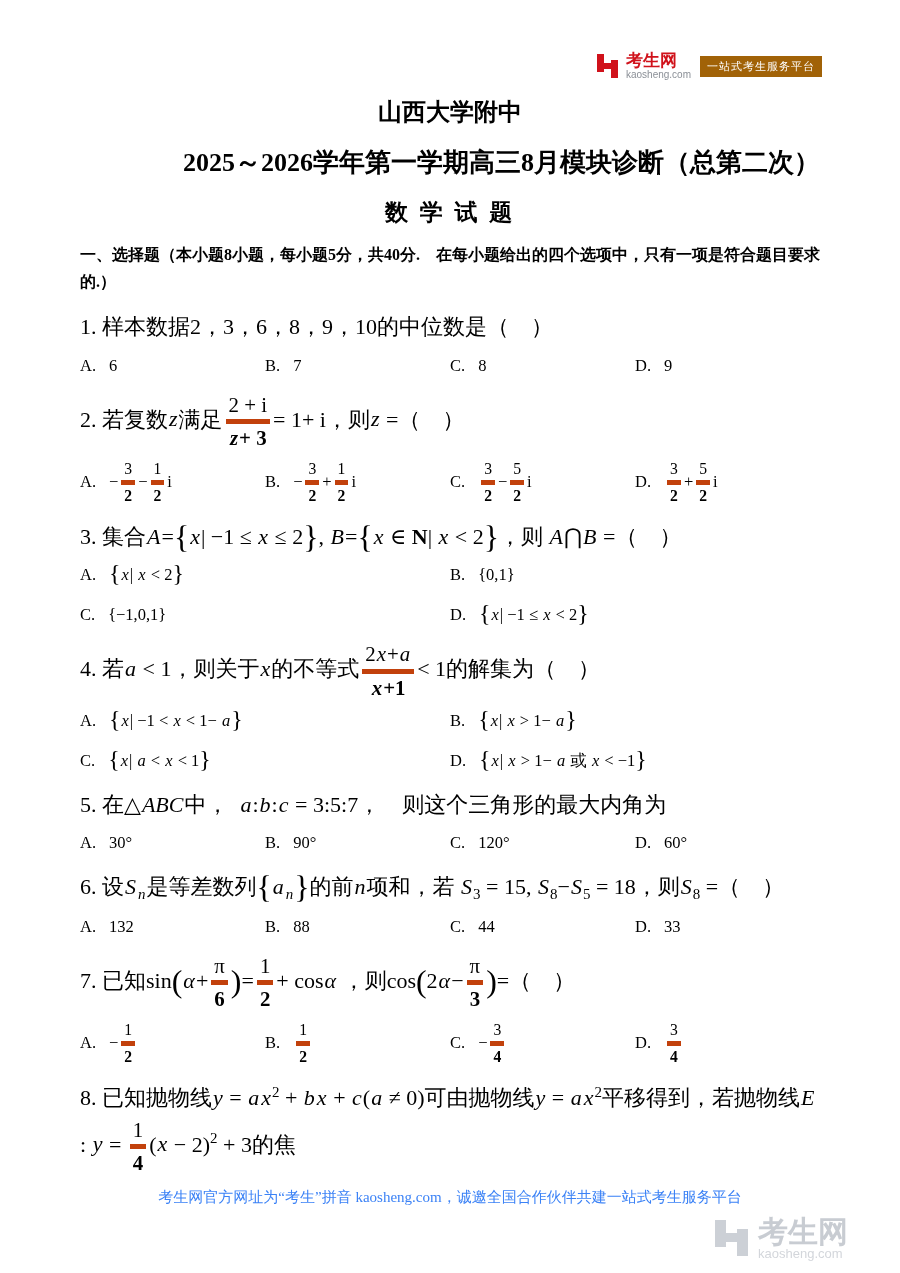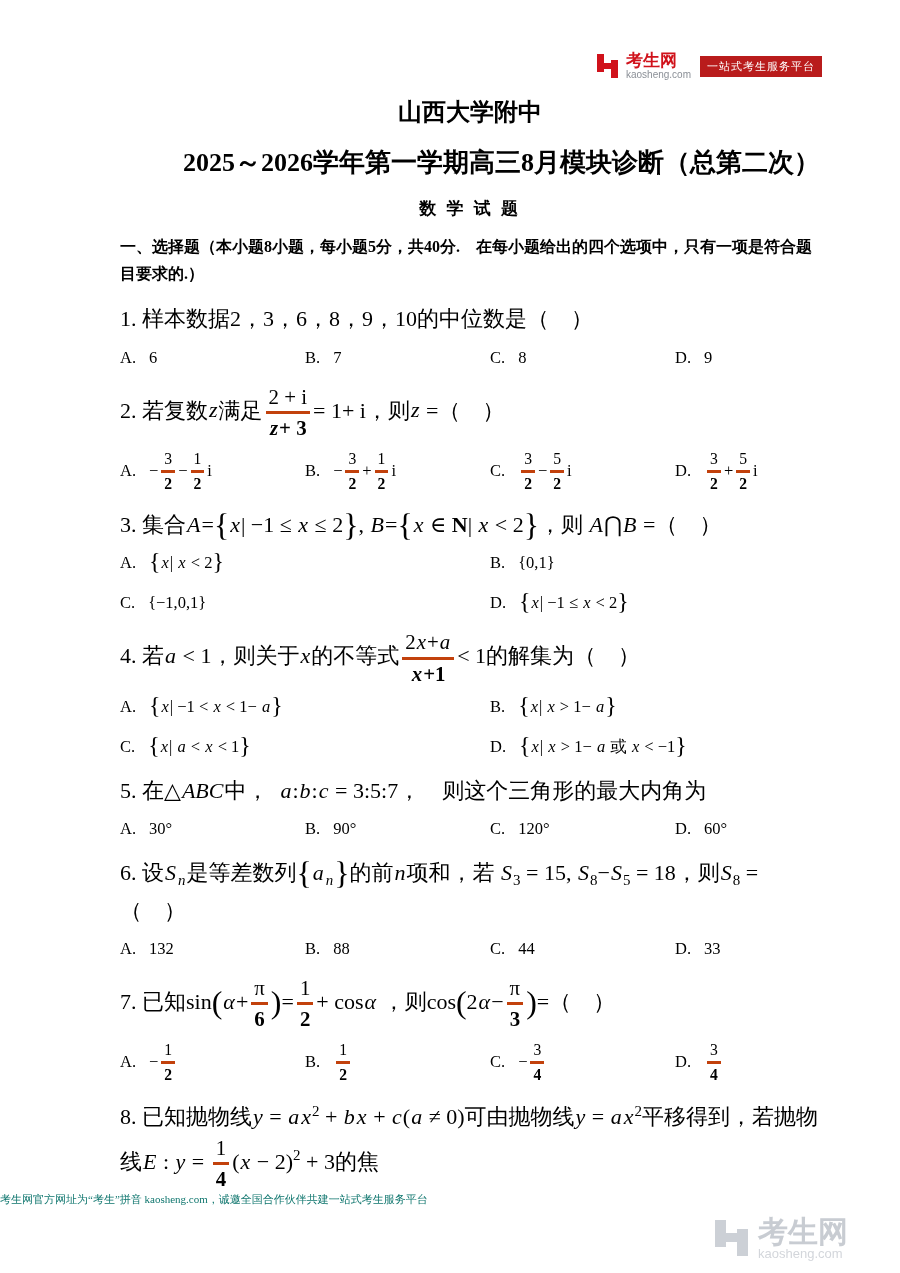--- a/index.html
+++ b/index.html
@@ -3,65 +3,65 @@
 <meta charset="utf-8">
 <style>
   * { box-sizing: border-box; }
   html,body { margin:0; padding:0; }
   body {
     width: 900px; height: 1273px;
     background: #ffffff; color: #000;
     font-family: "Liberation Serif", "DejaVu Serif", serif;
     position: relative; overflow: hidden;
   }
-  .page { padding: 96px 80px 0 80px; margin-left: 40px; }
+  .page { padding: 96px 80px 0 80px; }
 
   
   .logo { position:absolute; top:52px; right:78px; display:flex; align-items:center; }
   .logo-icon { display:inline-block; width:24px; height:26px; position:relative; margin-right:6px; }
   .logo-icon .b1 { position:absolute; left:1px; top:1px; width:7px; height:18px; background:#d0121b; }
   .logo-icon .b2 { position:absolute; right:2px; top:7px; width:7px; height:18px; background:#d0121b; }
   .logo-icon .b3 { position:absolute; left:7px; top:10px; width:10px; height:6px; background:#d0121b; }
   .logo-col { display:flex; flex-direction:column; line-height:1.05; }
   .logo-brand { color:#d0121b; font-weight:700; font-size:17px; font-family:"Liberation Sans", sans-serif; }
   .logo-domain { color:#8a8f96; font-size:10px; font-family:"Liberation Sans", sans-serif; }
-  .logo-tagline { background:#b91c1c; color:#fff; font-size:11px; padding:3px 7px; margin-left:9px;
+  .logo-tagline { background:#a16207; color:#fff; font-size:11px; padding:3px 7px; margin-left:9px;
                   font-family:"Liberation Sans", sans-serif; letter-spacing:1px;text-align:center; }
 
   
   .t-school  { text-align:center; font-size:24px; font-weight:700; margin:0; }
   .t-exam    { text-align:right; font-size:26px; font-weight:700; margin:17px 0 0; }
-  .t-subject { text-align:center; font-size:17px; font-weight:700; margin:17px 0 0; letter-spacing:3px; }
+  .t-subject { text-align:center; font-size:23px; font-weight:700; margin:17px 0 0; letter-spacing:3px; }
   .t-info    { text-align:center; font-size:17px; font-weight:700; margin:18px 0 0; }
   .section-heading { font-size:16px; font-weight:700; line-height:1.7; margin:13px 0 0; }
 
   
   .question { margin-top:14px; }
   .stem { font-size:22px; line-height:1.65; }
   .options { display:grid; margin-top:8px; row-gap:16px; font-size:16.5px; }
   .cols4 { grid-template-columns:185px 185px 185px 1fr; }
   .cols2 { grid-template-columns:370px 1fr; }
   .option { display:flex; align-items:center; min-height:24px; }
   .opt-label { margin-right:13px; flex:0 0 auto; }
   .opt-content { display:inline-flex; align-items:center; }
   .txt { white-space:pre-wrap; }
   .var { font-style:italic; padding:0 1px; }
   .bb  { font-weight:700; }
   .bigp { font-size:1.45em; line-height:1; vertical-align:middle; position:relative; top:-1px; }
   .frac { display:inline-flex; flex-direction:column; text-align:center; vertical-align:middle;
           margin:0 3px; font-size:0.95em; line-height:1.25; }
-  .frac .num { display:block; border-bottom:3px solid #c2410c; padding:0 3px 1px; }
+  .frac .num { display:block; border-bottom:5px solid #c2410c; padding:0 3px 1px; }
   .frac .den { display:block; padding-top:1px;font-weight:bold; }
   sub, sup { font-size:0.68em; }
   sub { vertical-align:-0.35em; }
   sup { vertical-align:0.55em; }
 
   
-  .footer { position:absolute; left:0; right:0; bottom:66px; text-align:left;
-            font-size:11px; color:#0f766e; }
+  .footer { position:absolute; left:0; right:0; bottom:66px; text-align:center;
+            font-size:15px; color:#3b82f6; }
   .watermark { position:absolute; right:52px; bottom:12px; display:flex; align-items:center; }
   .wm-icon { display:inline-block; width:36px; height:40px; position:relative; margin-right:8px; }
   .wm-icon .b1 { position:absolute; left:1px; top:2px; width:11px; height:27px; background:#ccd0d6; }
   .wm-icon .b2 { position:absolute; right:2px; top:11px; width:11px; height:27px; background:#ccd0d6; }
   .wm-icon .b3 { position:absolute; left:11px; top:15px; width:14px; height:9px; background:#ccd0d6; }
   .wm-col { display:flex; flex-direction:column; line-height:1.05; }
   .wm-brand  { color:#c8ccd2; font-weight:700; font-size:30px; font-family:"Liberation Sans", sans-serif; }
   .wm-domain { color:#d3d6db; font-size:13px; font-family:"Liberation Sans", sans-serif; }
 </style>
 </head>

